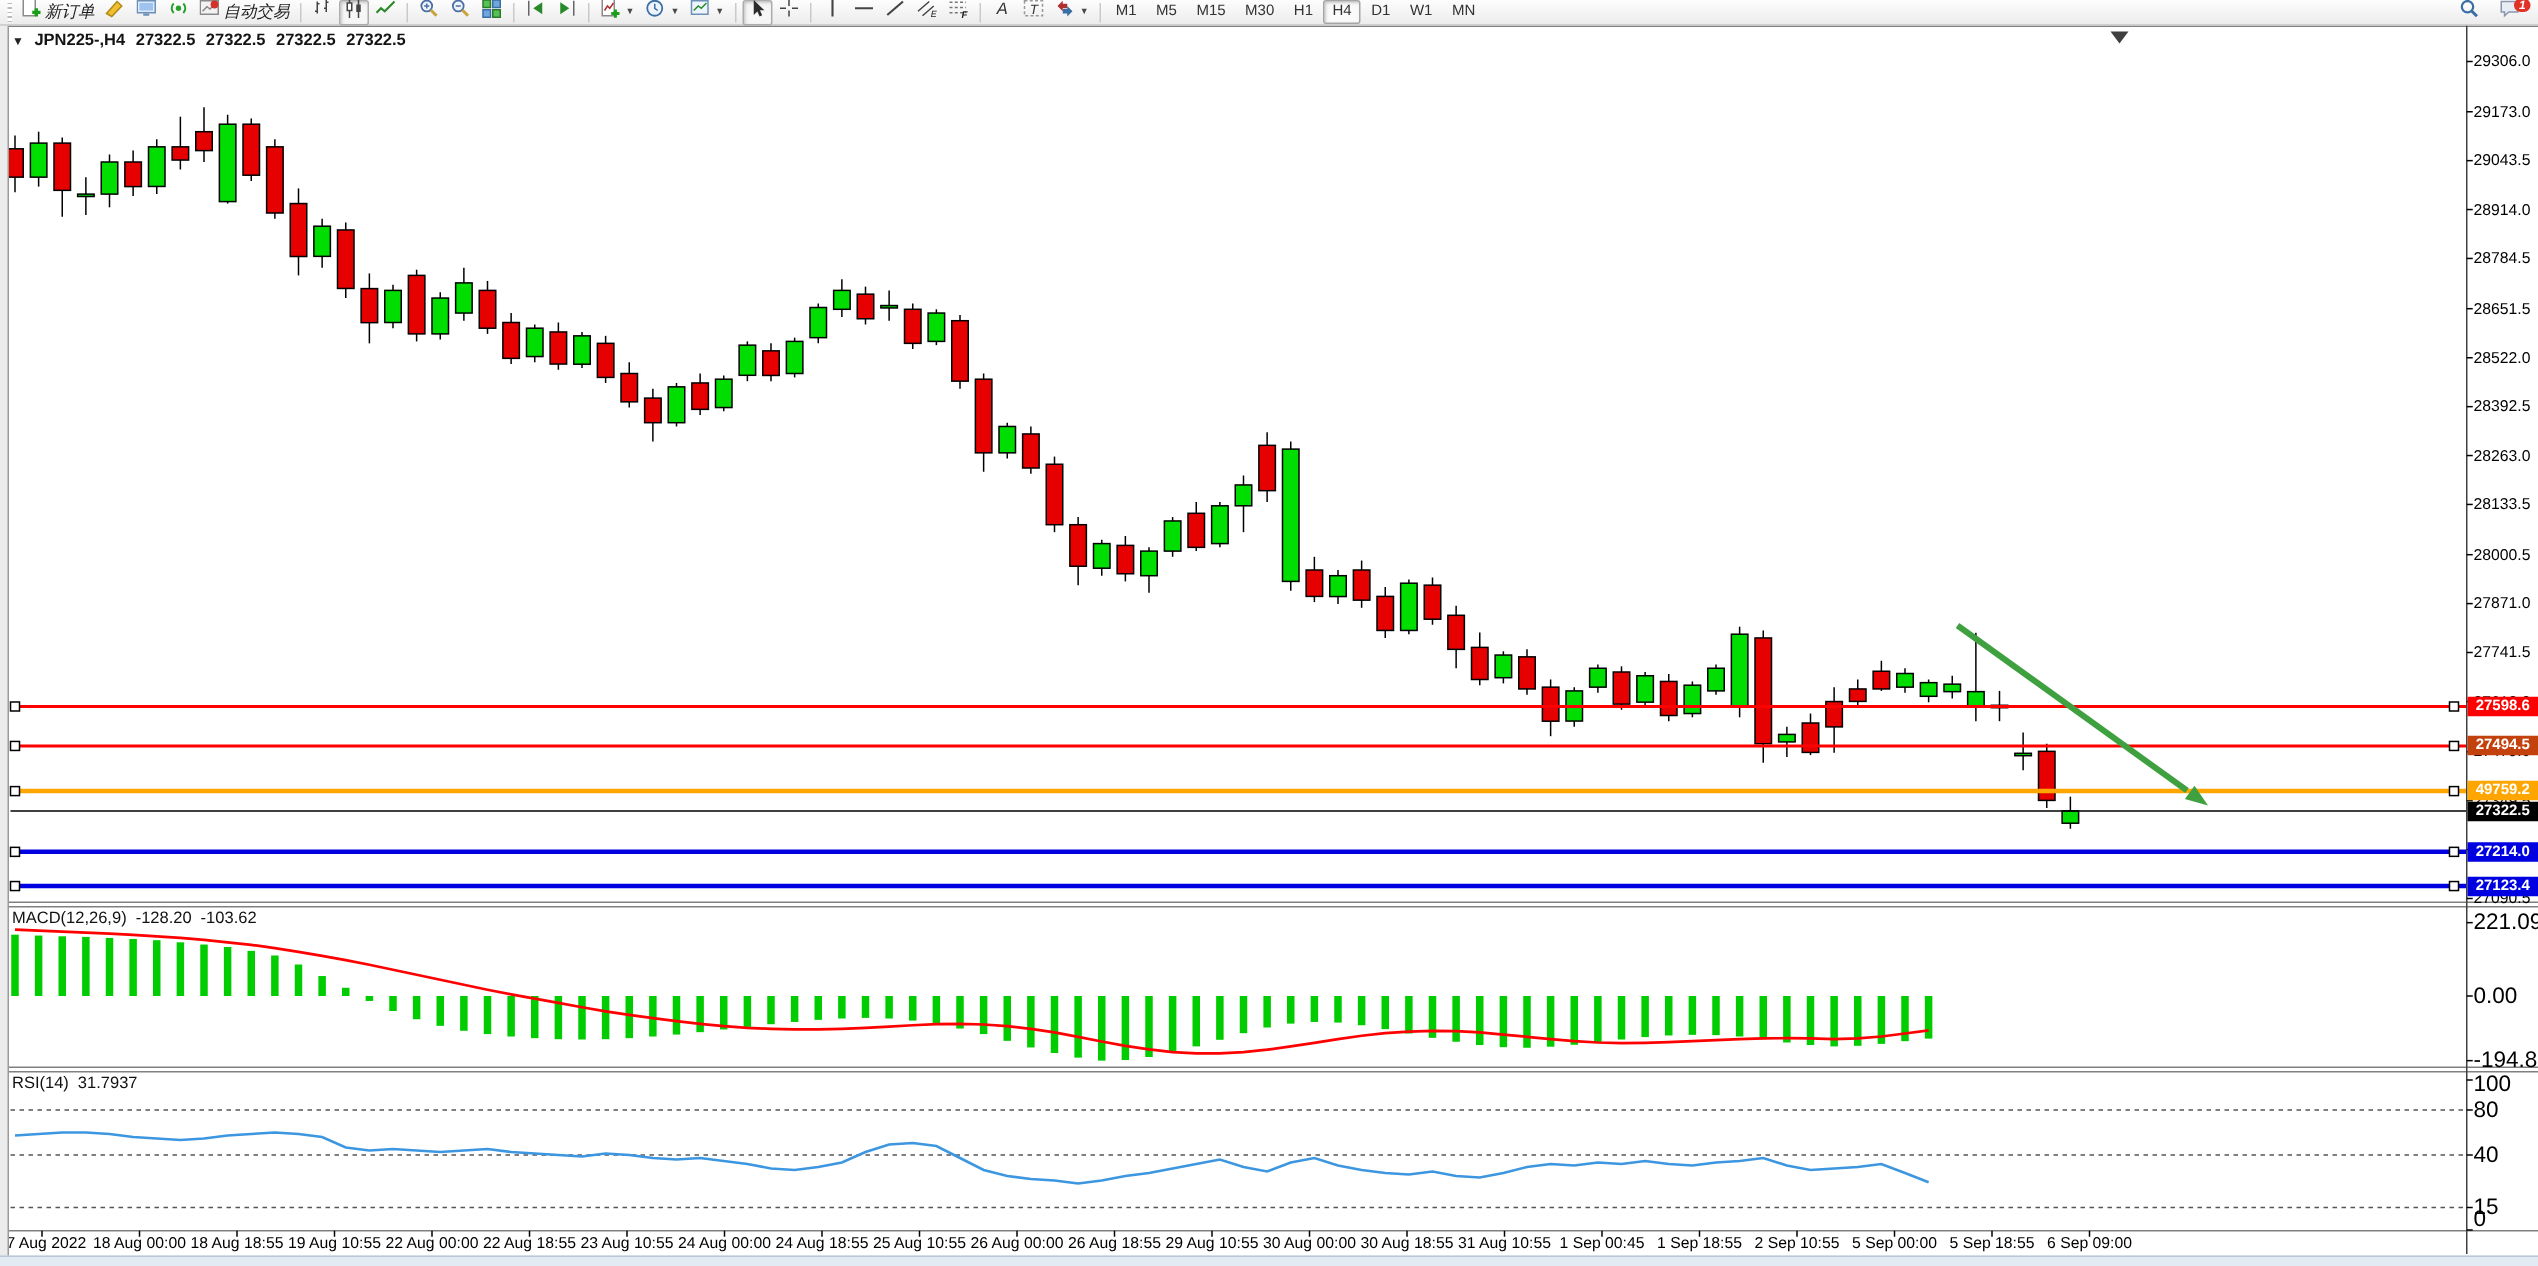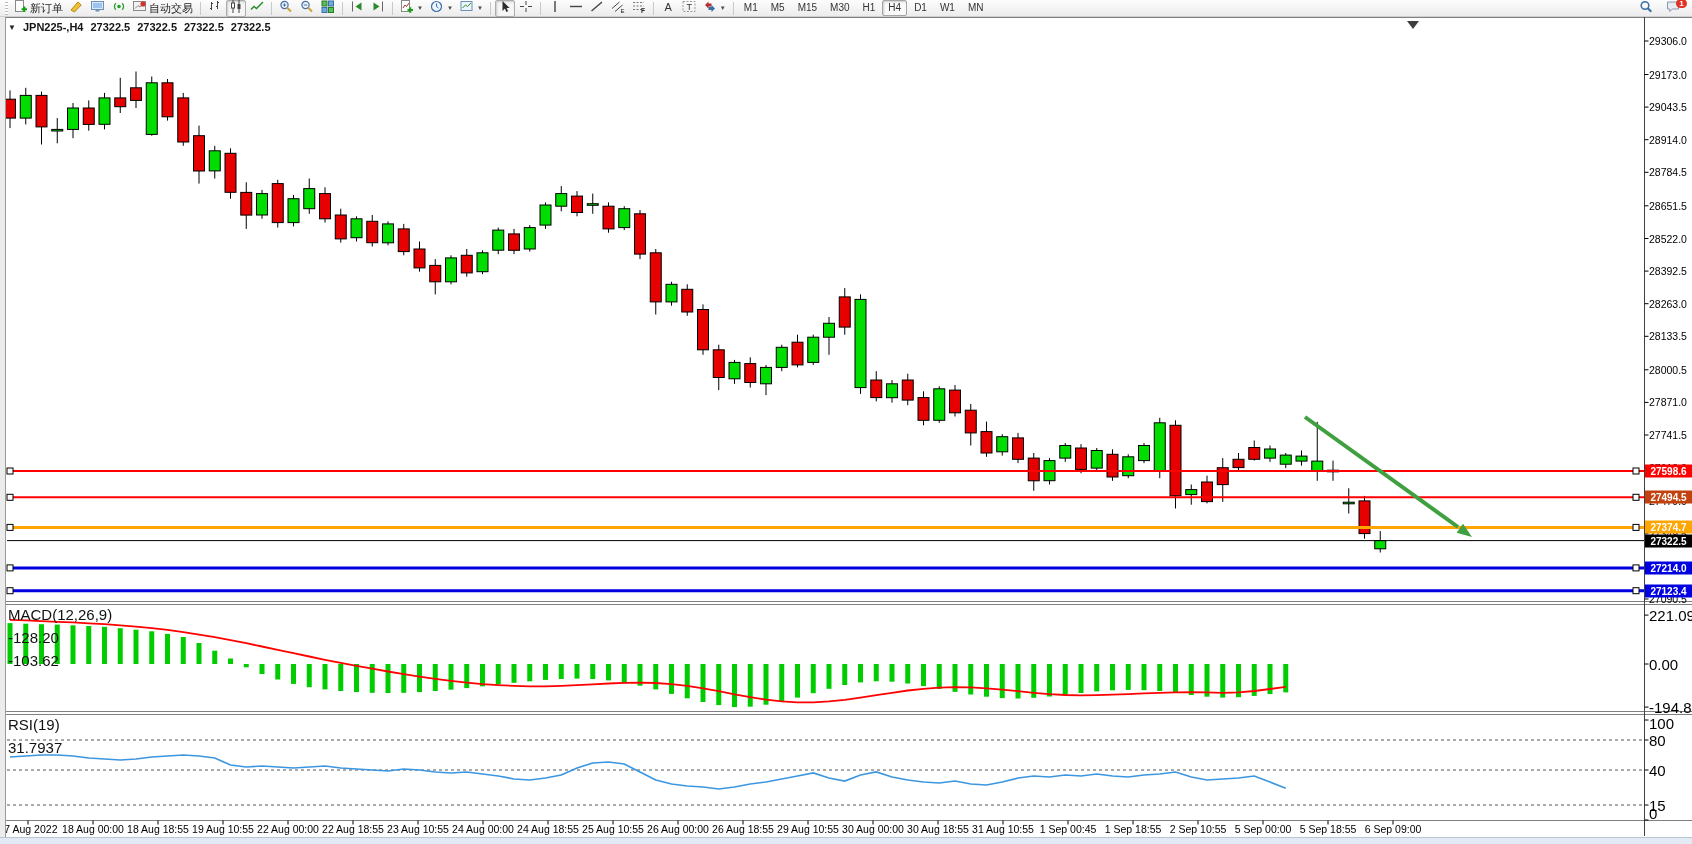--- a/index.html
+++ b/index.html
@@ -1,20 +1,20 @@
 <!DOCTYPE html>
 <html><head>
 <meta charset="utf-8">
 <style>
   html,body{margin:0;padding:0;background:#fff;font-family:"Liberation Sans",sans-serif;}
   #app{position:relative;width:1692px;height:844px;overflow:hidden;background:#fff;}
   
   #toolbar{position:absolute;left:0;top:0;width:1692px;height:17px;background:linear-gradient(#fdfdfd,#ececec);
     border-bottom:1px solid #cfcfcf;display:flex;align-items:center;padding:0 3px;gap:1px;z-index:10;box-sizing:border-box;}
-  .tb-btn{display:inline-flex;align-items:center;height:15px;padding:0 2px;border:1px solid transparent;border-radius:2px;gap:2px;cursor:default;}
+  .tb-btn{display:inline-flex;align-items:center;height:15px;padding:0 2px;border:1px solid transparent;border-radius:2px;gap:2px;cursor:default;font-style:italic;}
   .tb-btn.pressed{background:#f6f6f6;border-color:#adadad;box-shadow:inset 1px 1px 2px #c9c9c9;}
   .tb-label{font-size:11px;color:#1d1d1d;line-height:14px;white-space:nowrap;}
   .tb-caret{font-size:6px;color:#4a4a4a;margin-left:1px;}
   .tb-sep{width:1px;height:13px;background:#c9c9c9;margin:0 3px;}
   .tb-grip{width:3px;height:13px;margin:0 2px;background:repeating-linear-gradient(#bbb 0 1px,#fff 1px 3px);}
   .tf-btn{font-size:10px;color:#333;padding:0 5px;height:14px;line-height:14px;border:1px solid transparent;border-radius:2px;}
   .tf-btn.pressed{background:#fafafa;border-color:#a5a5a5;box-shadow:inset 1px 1px 2px #cacaca;}
   #tb-right{margin-left:auto;display:flex;align-items:center;gap:7px;padding-right:6px;}
   .chat-wrap{position:relative;display:inline-flex;}
   .badge{position:absolute;top:-2px;right:-5px;background:#e03226;color:#fff;font-size:8px;line-height:9px;
@@ -23,21 +23,21 @@
   #plot-wrap{position:absolute;left:0;top:0;width:1692px;height:844px;z-index:1;}
   #text-layer{position:absolute;left:0;top:0;width:1692px;height:728px;z-index:2;pointer-events:none;}
   .ytick{position:absolute;left:1649px;transform:translateY(-50%);font-size:10.5px;color:#000;white-space:nowrap;}
   .itick{position:absolute;left:1649px;transform:translateY(-50%);font-size:15px;color:#000;white-space:nowrap;}
   .pricebox{position:absolute;left:1645px;width:47px;height:13px;line-height:13px;transform:translateY(-50%);
     font-size:10px;font-weight:700;color:#fff;text-align:center;z-index:3;}
   .xtick{position:absolute;top:823px;transform:translateX(-50%);font-size:10.5px;color:#000;white-space:nowrap;}
   #title-row{position:absolute;left:8px;top:21px;z-index:4;display:flex;align-items:center;gap:7px;
     font-size:11px;font-weight:700;color:#141414;}
   #title-row .tri{font-size:8px;color:#222;}
-  .pane-label{position:absolute;left:8px;z-index:4;font-size:15px;color:#111;display:flex;gap:6px;flex-direction:column;}
+  .pane-label{position:absolute;left:8px;z-index:4;font-size:11px;color:#111;display:flex;gap:6px;}
   #left-edge{position:absolute;left:0;top:17px;width:6px;height:827px;background:#ececec;border-right:1px solid #9a9a9a;z-index:3;box-sizing:border-box;}
   #bottom-strip{position:absolute;left:0;top:837px;width:1692px;height:7px;background:#e2eaf4;border-top:1px solid #b9c6d6;z-index:3;box-sizing:border-box;}
 </style>
 </head>
 <body>
 
 <div id="app">
   <div id="toolbar">
       <span class="tb-grip"></span>
       <span class="tb-btn">
@@ -636,21 +636,21 @@
       <div class="xtick" style="left:938px">30 Aug 18:55</div>
       <div class="xtick" style="left:1003px">31 Aug 10:55</div>
       <div class="xtick" style="left:1068px">1 Sep 00:45</div>
       <div class="xtick" style="left:1133px">1 Sep 18:55</div>
       <div class="xtick" style="left:1198px">2 Sep 10:55</div>
       <div class="xtick" style="left:1263px">5 Sep 00:00</div>
       <div class="xtick" style="left:1328px">5 Sep 18:55</div>
       <div class="xtick" style="left:1393px">6 Sep 09:00</div>
       <div class="pricebox" style="top:471.0px;background:#FF0000">27598.6</div>
       <div class="pricebox" style="top:497.3px;background:#c2410c">27494.5</div>
-      <div class="pricebox" style="top:527.4px;background:#FFA500">27374.7</div>
+      <div class="pricebox" style="top:527.4px;background:#FFA500">49759.2</div>
       <div class="pricebox" style="top:540.6px;background:#000000">27322.5</div>
       <div class="pricebox" style="top:567.9px;background:#0000E0">27214.0</div>
       <div class="pricebox" style="top:590.7px;background:#0000E0">27123.4</div>
     </div>
 
   <div id="left-edge"></div>
   <div id="bottom-strip"></div>
 
   <div id="title-row">
     <span class="tri">▼</span>
@@ -661,16 +661,16 @@
     <span>27322.5</span>
   </div>
 
   <div class="pane-label" style="top:606px">
     <span>MACD(12,26,9)</span>
     <span>-128.20</span>
     <span>-103.62</span>
   </div>
 
   <div class="pane-label" style="top:716px">
-    <span>RSI(19)</span>
+    <span>RSI(14)</span>
     <span>31.7937</span>
   </div>
 </div>
 
 </body></html>

